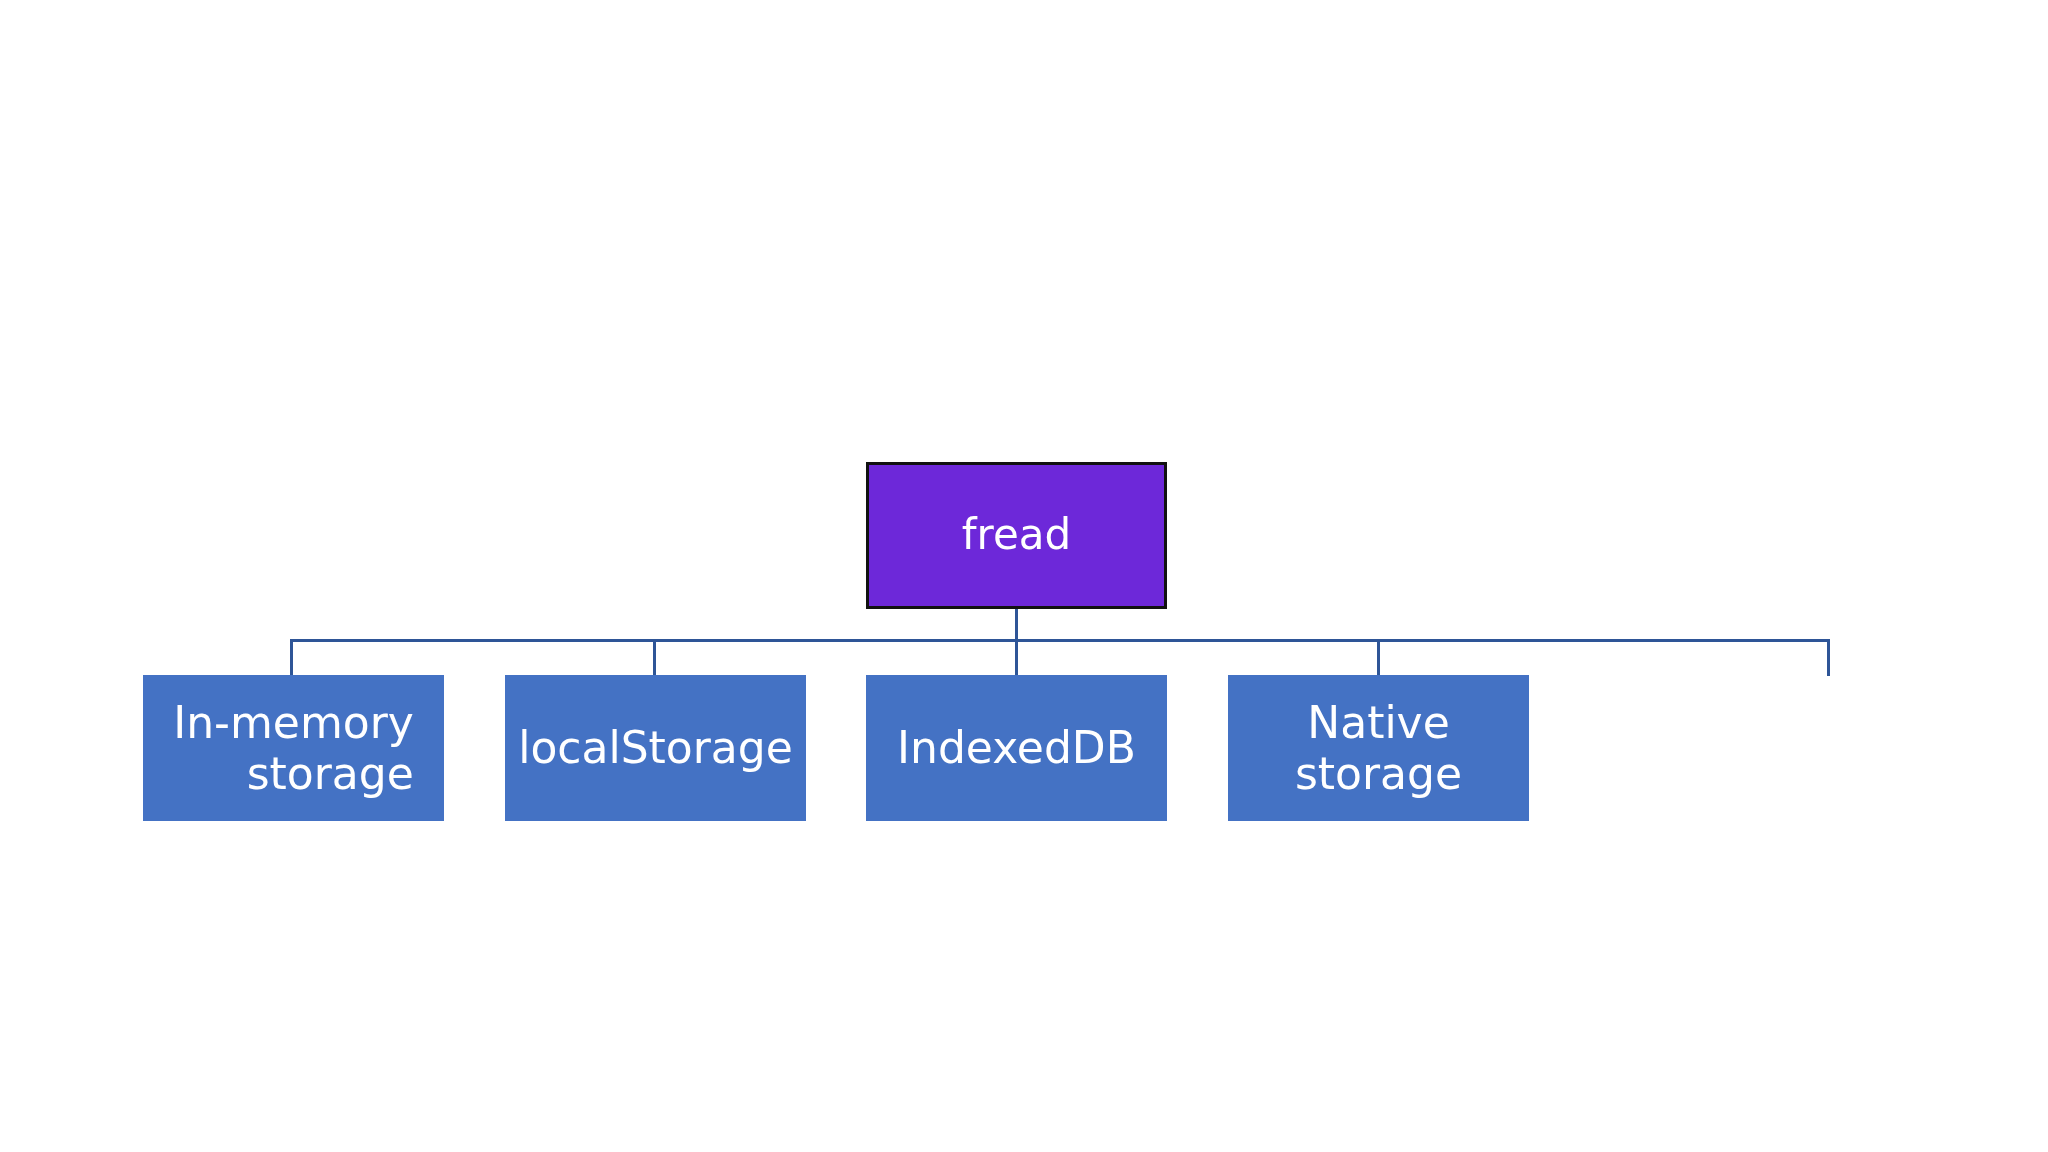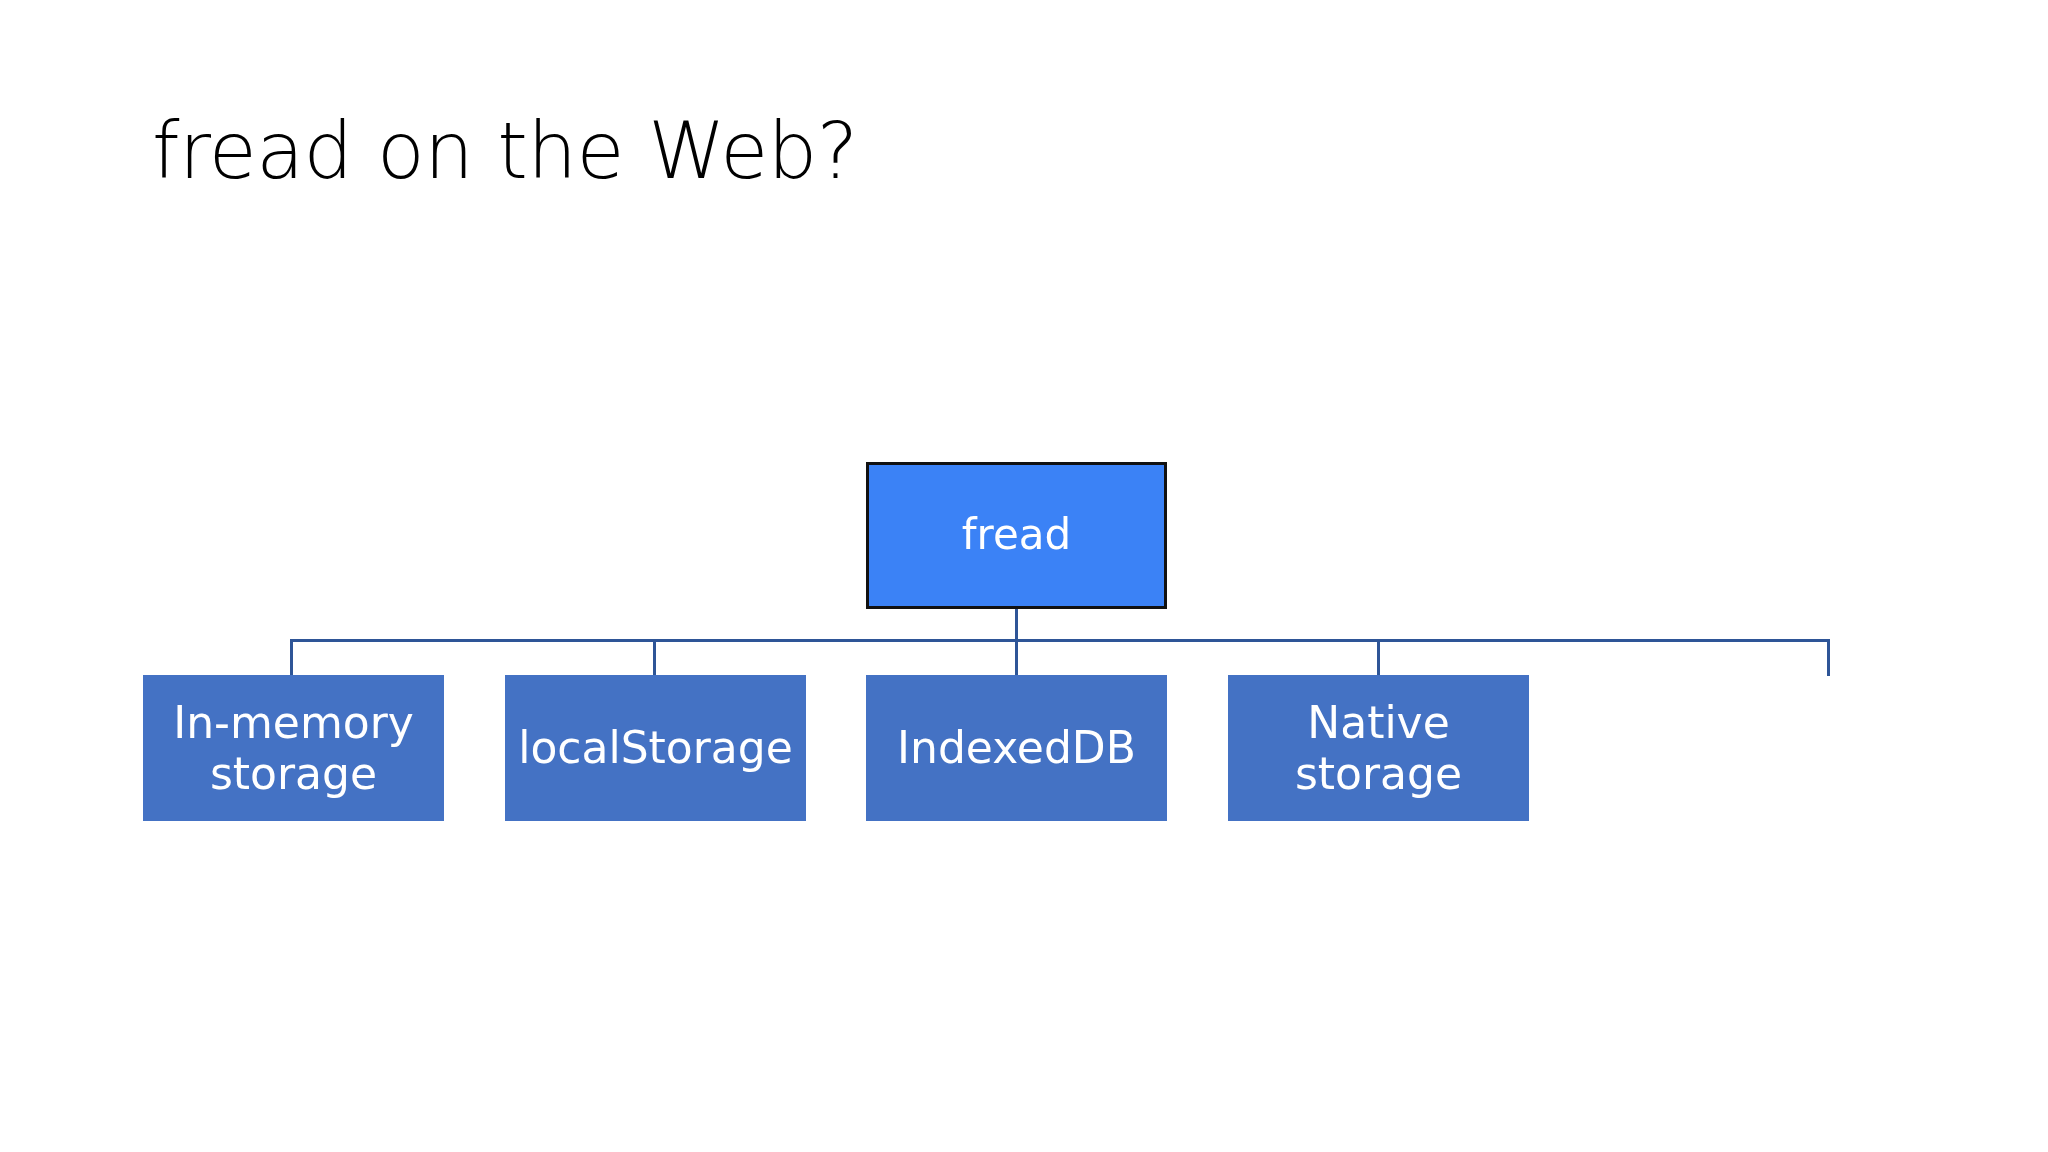--- a/index.html
+++ b/index.html
@@ -66,51 +66,50 @@
     font-weight: 400;
     line-height: 1.16;
     padding: 4px 10px;
   }
 
   .node.root {
     left: 866px;
     top: 462px;
     width: 301px;
     height: 147px;
-    background: #3b82f6;
+    background: #6d28d9;
     border: 3px solid #111111;
     font-size: 42px;
   }
 
   .node.leaf {
     top: 675px;
     width: 301px;
     height: 146px;
     background: #4472C4;
     border: 0;
     font-size: 44px;
   }
 
-  .leaf-0 { left: 143px; }
+  .leaf-0 { left: 143px; text-align: right; }
   .leaf-1 { left: 505px; }
   .leaf-2 { left: 866px; }
   .leaf-3 { left: 1228px; }
   .leaf-4 { left: 1592px; }
 
   .node-label {
     display: block;
     white-space: pre-line;
   }
 </style>
 </head>
 <body>
 
 <div id="slide">
 
-  <div id="slide-title">fread on the Web?</div>
 
   <div id="diagram">
 
     <svg id="connectors" viewBox="0 0 2048 1152">
 
       <line x1="1016.5" y1="609" x2="1016.5" y2="641" stroke="#2E5597" stroke-width="3"></line>
 
       <line x1="290" y1="640.5" x2="1830" y2="640.5" stroke="#2E5597" stroke-width="3"></line>
 
       <line x1="291.5" y1="640" x2="291.5" y2="676" stroke="#2E5597" stroke-width="3"></line>

